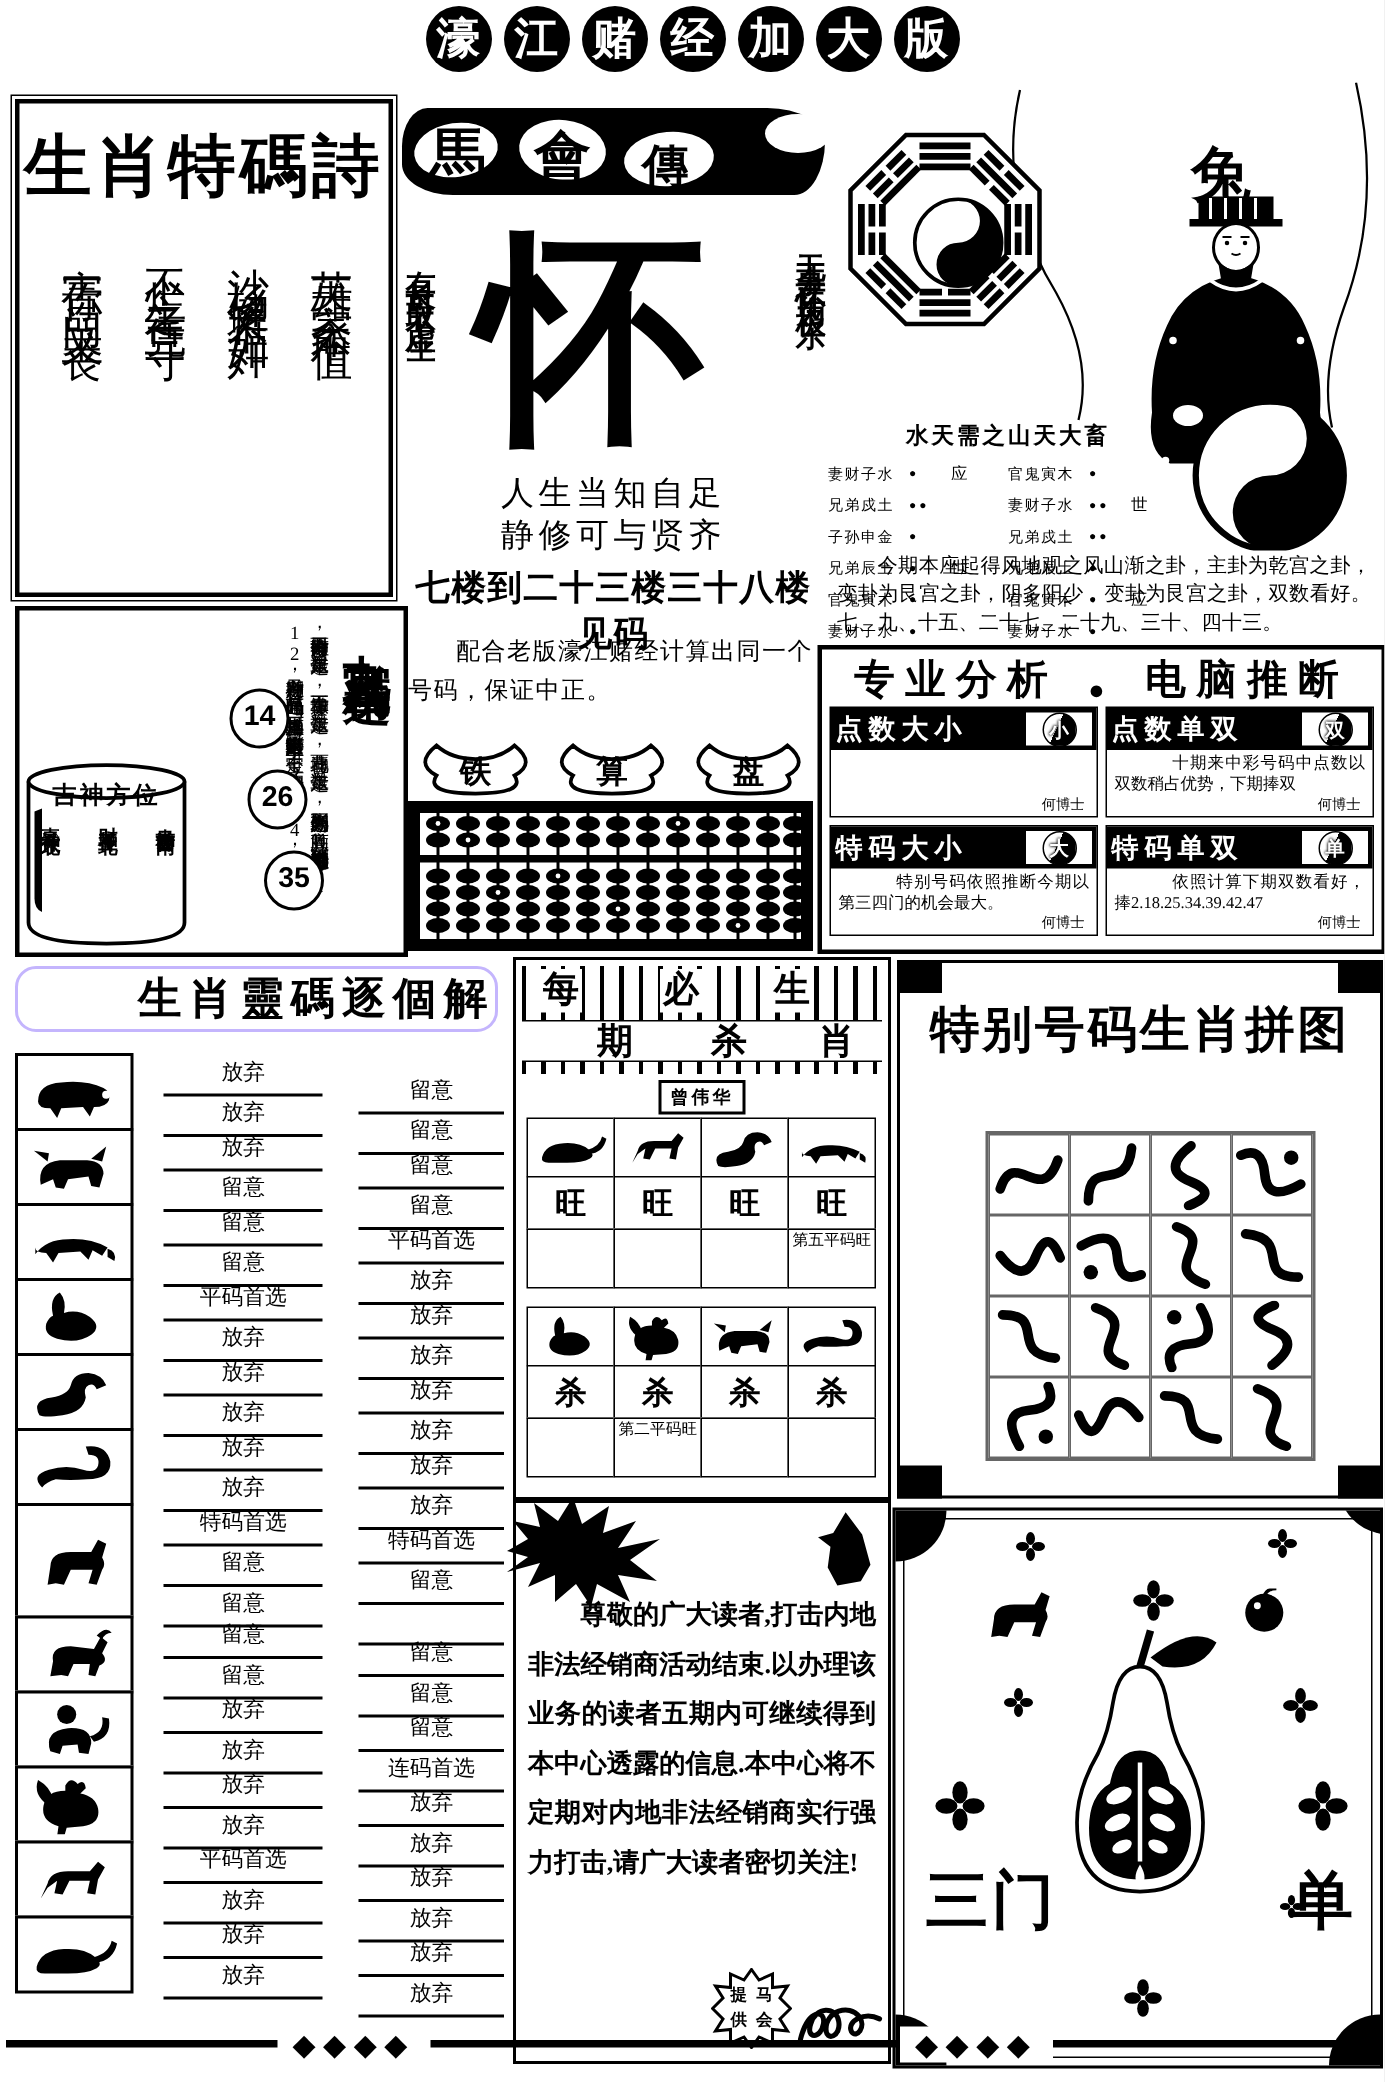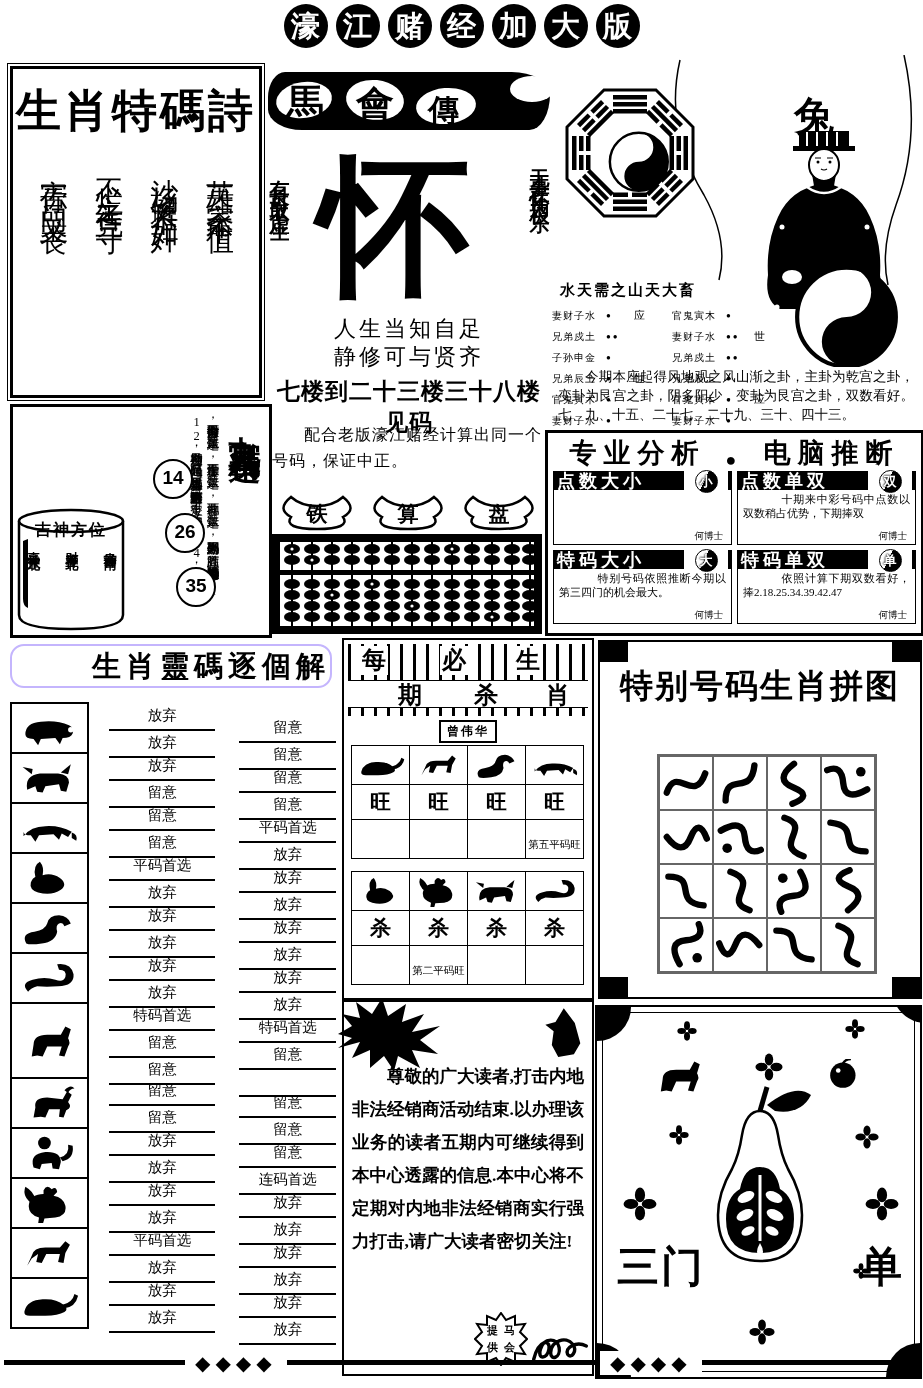--- a/index.html
+++ b/index.html
@@ -24,21 +24,21 @@
   .fax-ch{position:absolute;font-weight:bold;color:#000}
   .fax-couplet{position:absolute;writing-mode:vertical-rl;text-orientation:upright;font-size:20px;
     font-weight:bold;letter-spacing:7px;line-height:1}
   .fax-big{position:absolute;left:52px;top:80px;font-size:150px;font-weight:bold;line-height:1}
   .fax-line{position:absolute;left:0;right:0;text-align:center;font-size:22px;letter-spacing:3px}
   .fax-code{position:absolute;left:0;right:0;text-align:center;font-size:23px;font-weight:bold;letter-spacing:1px}
   
   .div-sec{position:absolute;left:552px;top:55px;width:366px;height:380px}
   .div-animal{position:absolute;left:242px;top:34px;font-size:40px;font-weight:bold}
   .hx{position:absolute;left:0;top:226px;width:240px}
-  .hx-titles{display:flex;justify-content:flex-start;font-size:15px;font-weight:bold;padding:0 8px;letter-spacing:2px}
+  .hx-titles{display:flex;justify-content:center;font-size:15px;font-weight:bold;padding:0 8px;letter-spacing:2px}
   .hx-rows{display:flex;margin-top:5px}
   .hx-col{width:120px}
   .hx-row{display:flex;align-items:center;height:21px}
   .hx-label{width:54px;font-size:10px;letter-spacing:1px}
   .hx-dots{width:28px;font-size:8px;letter-spacing:2px}
   .hx-mark{font-size:11px}
   .div-para{position:absolute;left:6px;top:312px;width:356px;font-size:13.5px;line-height:19px;
     text-indent:2em;text-align:justify}
   
   .np{position:absolute;left:10px;top:404px;width:256px;height:228px;border:3px solid #000;background:#fff}
@@ -59,21 +59,21 @@
   .aba-note{font-size:16px;line-height:26px;text-indent:2em;letter-spacing:1px}
   .ingots{position:absolute;top:66px;left:6px;right:6px;display:flex;justify-content:space-between}
   .ingot{position:relative;width:78px;height:44px}
   .ingot-ch{position:absolute;left:0;right:0;top:12px;text-align:center;font-size:21px;font-weight:bold}
   
   .ana{position:absolute;left:545px;top:430px;width:373px;height:200px;border:3px solid #000;background:#fff}
   .ana-head{display:flex;justify-content:center;align-items:flex-end;gap:20px;font-size:27px;font-weight:bold;
     letter-spacing:7px;height:38px}
   .ana-grid{display:grid;grid-template-columns:1fr 1fr;gap:5px;padding:0 5px}
   .panel{position:relative;border:1px solid #000;height:72px;background:#fff}
-  .panel-head{display:flex;justify-content:space-between;align-items:center;background:#000;height:18px;padding:0 3px}
+  .panel-head{display:flex;justify-content:space-between;align-items:center;background:#000;height:28px;padding:0 3px}
   .panel-title{color:#fff;font-size:18px;font-weight:bold;letter-spacing:4px}
   .badge{width:44px;height:22px;background:#fff;display:flex;align-items:center;justify-content:center}
   .badge-c{width:21px;height:21px;border-radius:50%;border:1px solid #000;
     background:linear-gradient(115deg,#fff 42%,#000 42%);color:#fff;font-size:13px;font-weight:bold;
     line-height:21px;text-align:center;text-shadow:0 0 2px #000,0 0 2px #000}
   .panel-body{font-size:11px;line-height:14px;padding:2px 5px 0;text-indent:3.5em;text-align:justify}
   .panel-sign{position:absolute;right:8px;bottom:1px;font-size:9.5px}
   
   .zod{position:absolute;left:10px;top:644px;width:326px}
   .zod-title{width:318px;height:40px;border:2px solid #c4b5fd;border-radius:14px;text-align:right;
@@ -90,21 +90,21 @@
   .mk-head{position:absolute;left:4px;top:4px;right:4px;height:72px;
     background:repeating-linear-gradient(90deg,#000 0 3px,#fff 3px 13px)}
   .mk-band{position:absolute;left:0;right:0;top:36px;height:26px;background:#fff;border-top:1px solid #000;border-bottom:1px solid #000}
   .mh-char{position:absolute;font-size:24px;font-weight:bold;background:#fff;padding:0 2px;line-height:1.2}
   .mk-author{position:absolute;left:50%;transform:translateX(-50%);top:80px;border:2px solid #000;
     font-size:12px;font-weight:bold;letter-spacing:2px;padding:1px 6px;background:#fff}
   .mk-grid{position:absolute;left:8px;right:8px;display:grid;grid-template-columns:repeat(4,1fr)}
   .mk-cell{border:1px solid #000;margin:-1px 0 0 -1px;display:flex;align-items:center;justify-content:center;background:#fff}
   .mk-a{height:38px}
   .mk-v{height:34px;font-size:21px;font-weight:bold}
-  .mk-n{height:40px;font-size:10.5px;line-height:13px;align-items:flex-start;padding-top:18px;box-sizing:border-box}
+  .mk-n{height:40px;font-size:10.5px;line-height:13px;align-items:flex-start;padding-top:1px;box-sizing:border-box}
   
   .pz{position:absolute;left:598px;top:640px;width:320px;height:355px;border:2px solid #000;background:#fff}
   .pz-corner{position:absolute;width:30px;height:22px;background:#000}
   .pz-title{position:absolute;top:22px;left:0;right:0;text-align:center;font-size:33px;font-weight:bold;letter-spacing:2px}
   .pz-grid{position:absolute;left:57px;top:112px;display:grid;grid-template-columns:repeat(4,54px);
     grid-auto-rows:54px;border:2px solid #666}
   .pz-c{border:1px solid #666;display:flex;align-items:center;justify-content:center;overflow:hidden}
   
   .ntc{position:absolute;left:342px;top:1000px;width:248px;height:372px;border:2px solid #000;background:#fff}
   .ntc-body{position:absolute;left:8px;right:8px;top:58px;font-size:17.5px;font-weight:bold;

